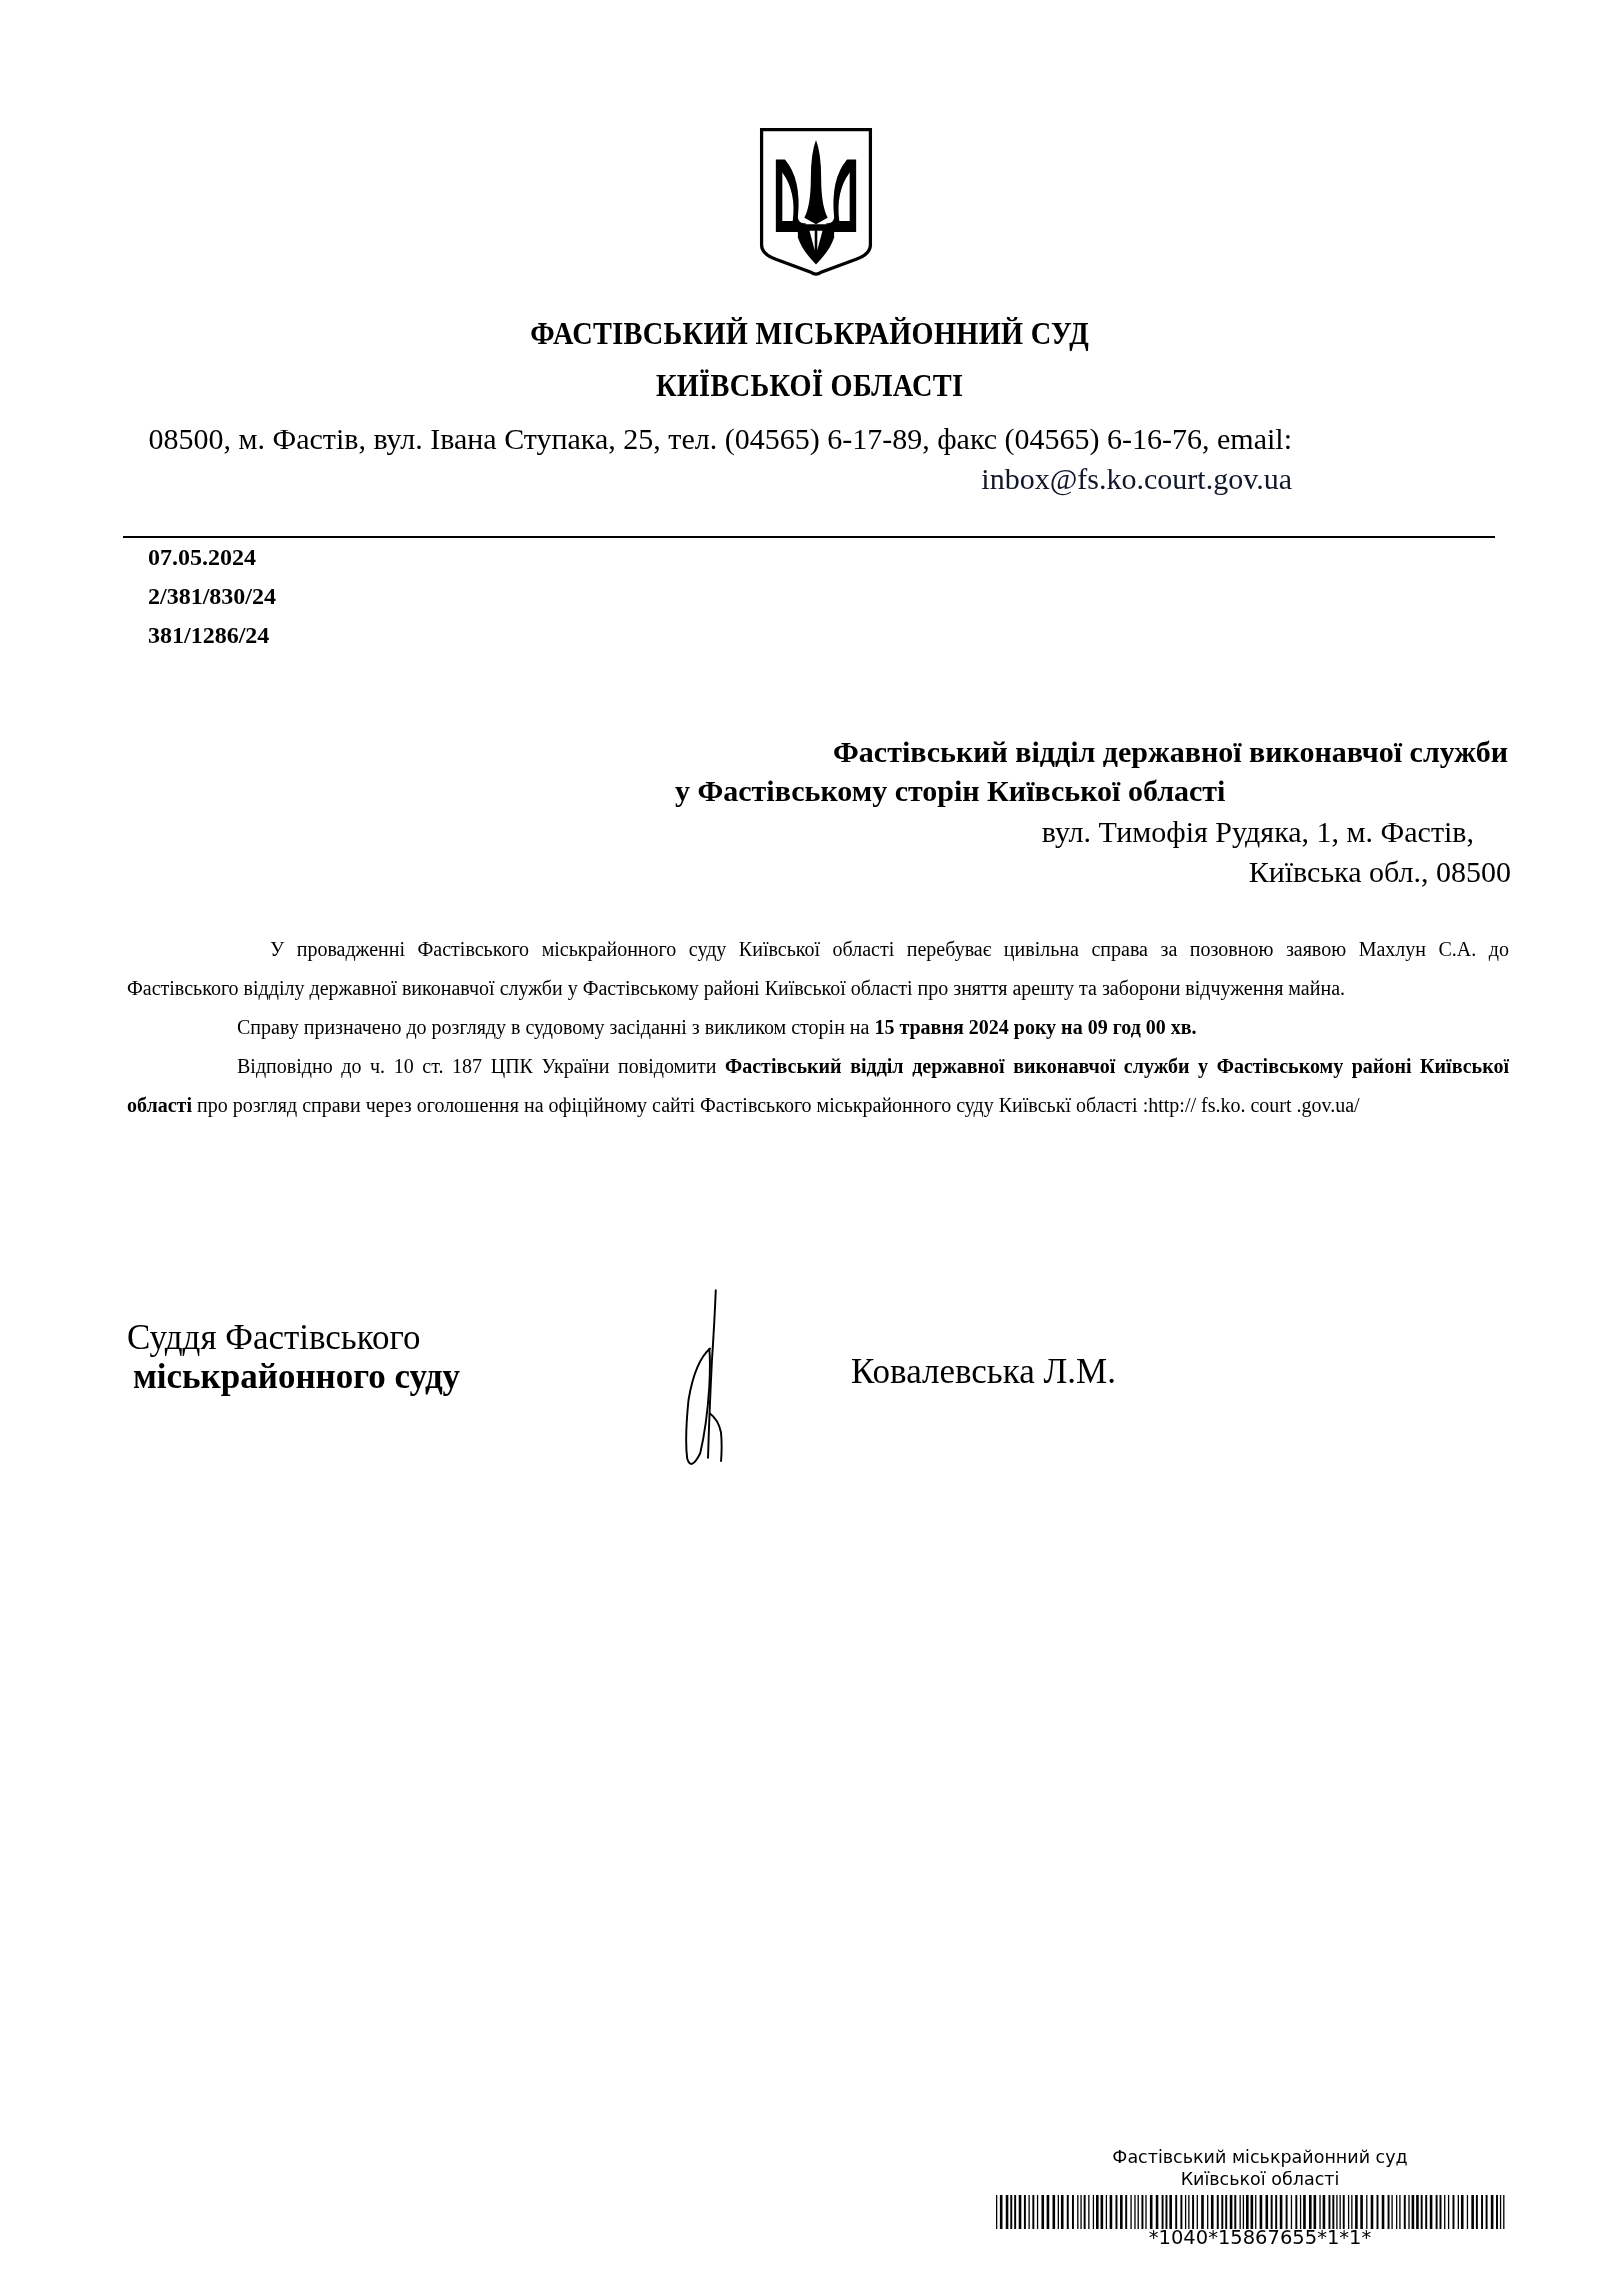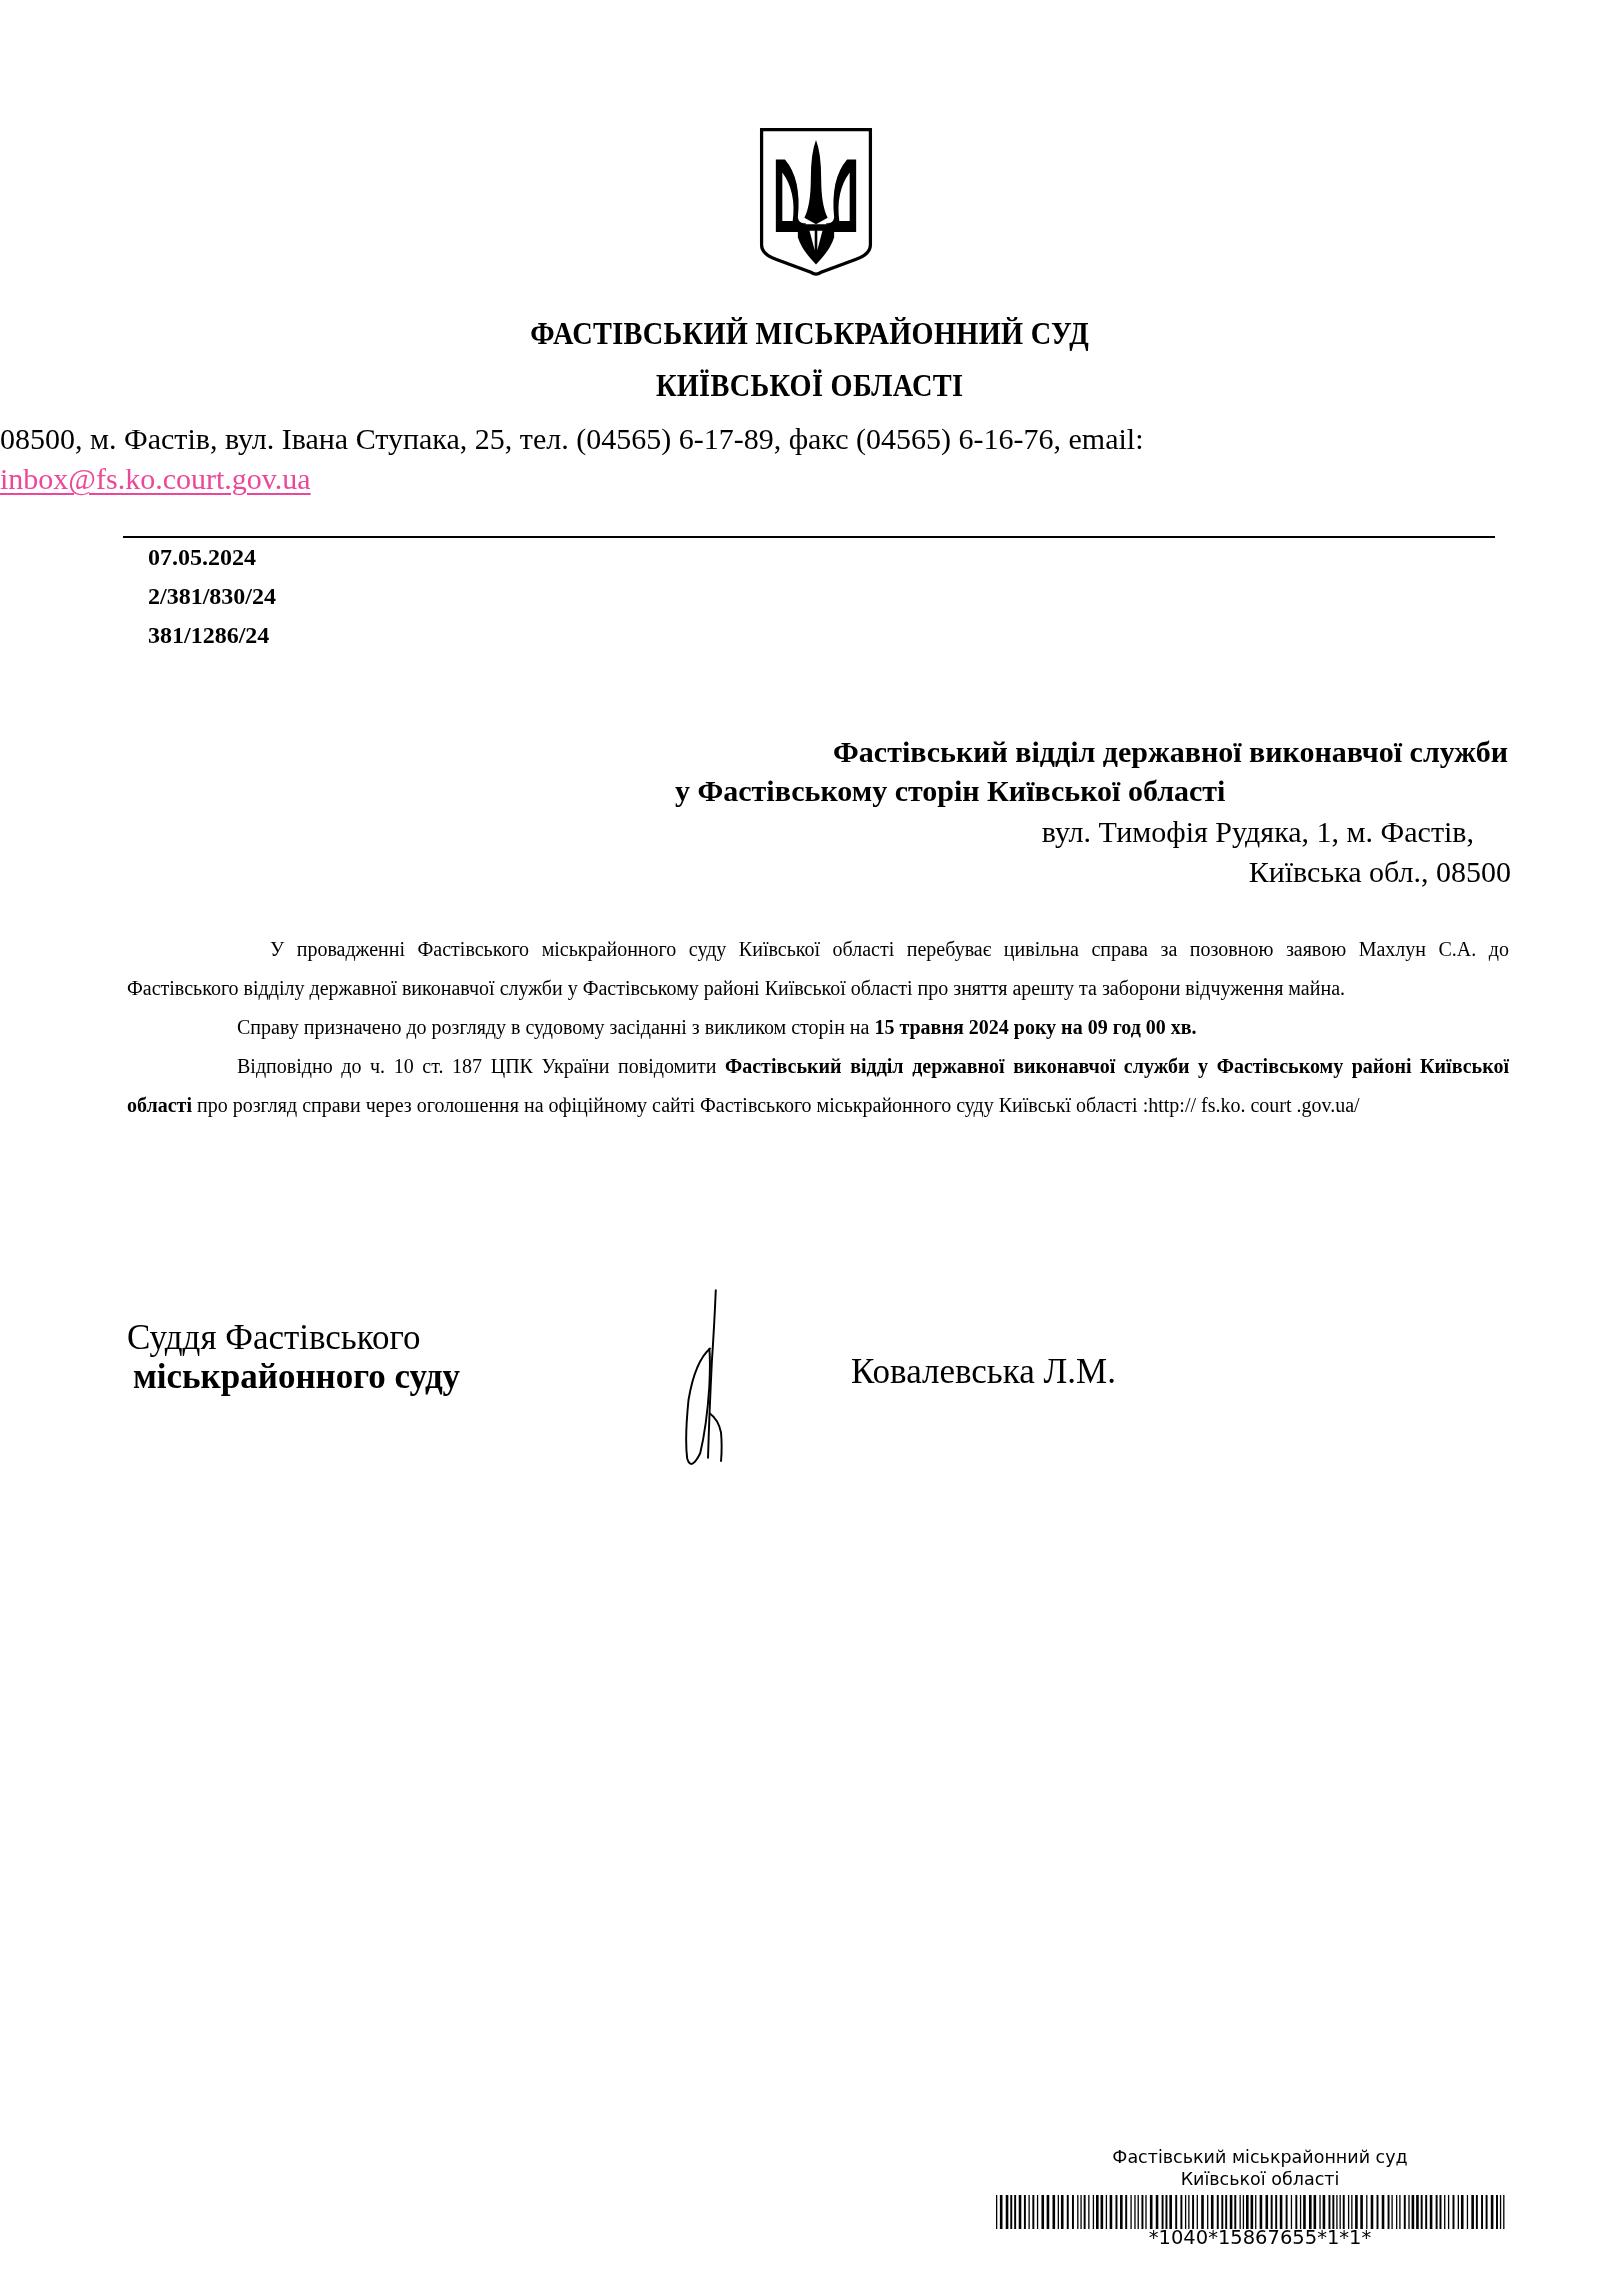--- a/index.html
+++ b/index.html
@@ -9,24 +9,24 @@
     }
     .abs { position: absolute; }
     #coat { left: 759px; top: 127px; width: 114px; height: 153px; }
     .court-title {
       left: 0; width: 1618px; text-align: center; font-weight: bold;
       font-size: 30.5px; letter-spacing: 0.3px; white-space: nowrap;
       transform: scaleX(0.93); transform-origin: 818px 0;
     }
     #court-name-1 { top: 317px; }
     #court-name-2 { top: 369px; }
-    .addr-line { left: 0; width: 1292px; text-align: left; font-size: 30px; white-space: nowrap; }
+    .addr-line { left: 0; width: 1292px; text-align: right; font-size: 30px; white-space: nowrap; }
     #contact-line { top: 422px; }
     #email-line { top: 462px; }
-    #email-line a { color: #ec4899; text-decoration: underline; text-decoration-thickness: 1.9px; text-underline-offset: 3.9px; }
+    #email-line a { color: #0f172a; text-decoration-thickness: 1.9px; text-underline-offset: 3.9px; }
     #header-rule { left: 123px; top: 536px; width: 1372px; height: 1.9px; background: #000; }
     .ref { left: 148px; font-size: 24px; white-space: nowrap; font-weight: bold; }
     #ref-date { top: 544px; }
     #ref-case { top: 583px; }
     #ref-reg  { top: 622px; }
     .addressee { font-size: 30px; white-space: nowrap; }
     #to-line1 { right: 110px; top: 735px; font-weight: bold; text-align: center; }
     #to-line2 { left: 675px; top: 774px; font-weight: bold; }
     #to-line3 { right: 144px; top: 815px; }
     #to-line4 { right: 107px; top: 855px; }

